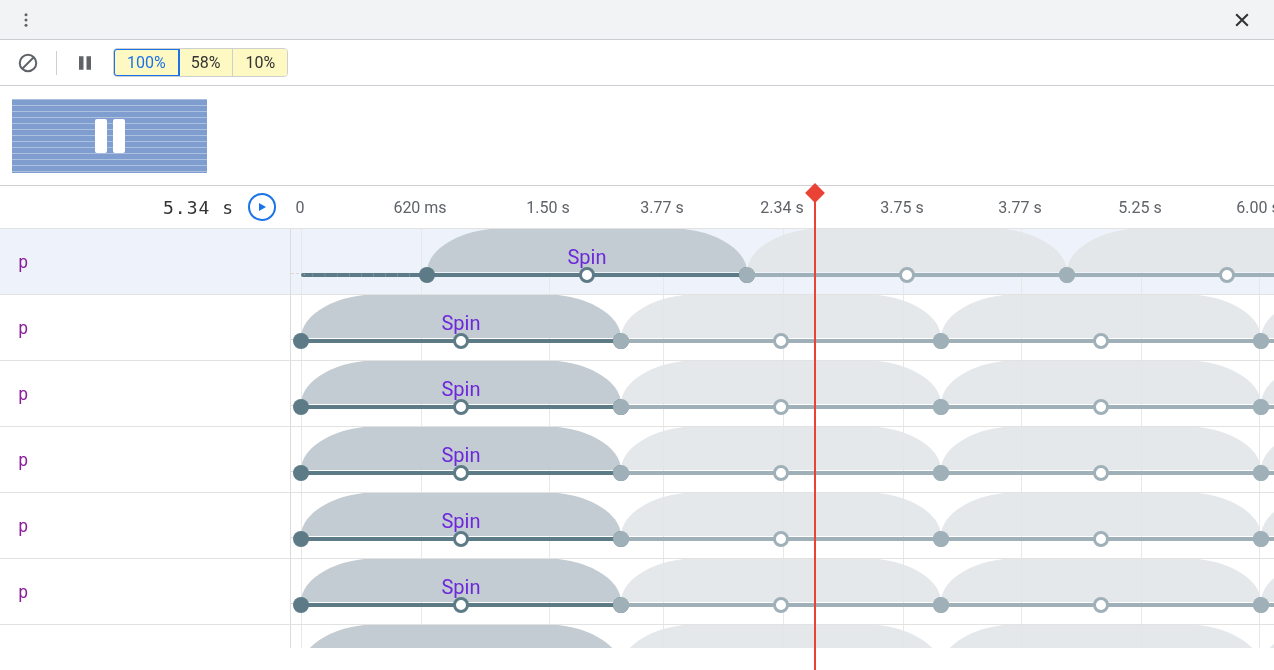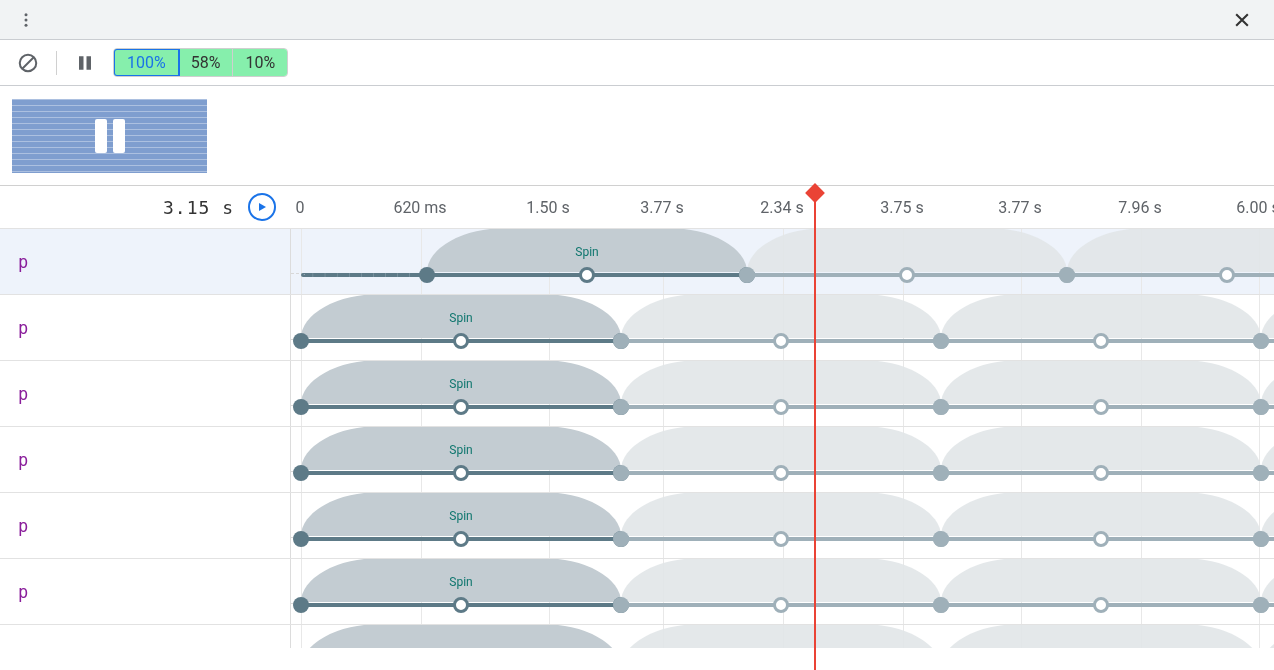--- a/index.html
+++ b/index.html
@@ -102,21 +102,21 @@
   .speed-group {
     display: flex;
     border: 1px solid #cfcfcf;
     border-radius: 4px;
     overflow: hidden;
   }
   .speed-btn {
     padding: 4px 12px;
     font-size: 16px;
     color: #333;
-    background: #86efac;
+    background: #fef9c3;
     border-right: 1px solid #cfcfcf;
     cursor: pointer;
   }
   .speed-btn:last-child { border-right: none; }
   .speed-btn.active {
     color: #1a73e8;
     border: 2px solid #1a73e8;
     margin: -1px;
     padding: 3px 12px;
     border-radius: 4px 0 0 4px;
@@ -294,22 +294,22 @@
   }
   .dot.filled-dark { background: #5d7a87; }
   .dot.filled-light { background: #9fb0b9; }
   .dot.hollow-dark { background: #fff; border: 3px solid #5d7a87; }
   .dot.hollow-light { background: #fff; border: 3px solid #9fb0b9; }
 
   
   .spin-label {
     position: absolute;
     top: 16px;
-    font-size: 12px;
-    color: #0f766e;
+    font-size: 20px;
+    color: #6d28d9;
     transform: translateX(-50%);
     z-index: 5;
   }
 
   
   .playhead {
     position: absolute;
     top: 0;
     width: 2px;
     background: #ea4335;
@@ -377,36 +377,36 @@
   <div class="group-thumb">
     <div class="mini-pause">
         <span></span>
         <span></span>
       </div>
   </div>
 </div>
 
 <div class="ruler-row">
   <div class="ruler-left">
-    <span class="current-time">3.15 s</span>
+    <span class="current-time">5.34 s</span>
     <div class="play-circle">
       <svg width="12" height="12" viewBox="0 0 24 24">
           <path d="M6 4 L20 12 L6 20 Z"></path>
         </svg>
     </div>
   </div>
   <div class="ruler-right" id="ruler-right">
       <div class="tick" style="left: 10px;">0</div>
       <div class="tick" style="left: 130px;">620 ms</div>
       <div class="tick" style="left: 258px;">1.50 s</div>
       <div class="tick" style="left: 372px;">3.77 s</div>
       <div class="tick" style="left: 492px;">2.34 s</div>
       <div class="tick" style="left: 612px;">3.75 s</div>
       <div class="tick" style="left: 730px;">3.77 s</div>
-      <div class="tick" style="left: 850px;">7.96 s</div>
+      <div class="tick" style="left: 850px;">5.25 s</div>
       <div class="tick" style="left: 968px;">6.00 s</div>
     </div>
 </div>
 
 <div class="timeline" id="timeline">
     <div class="track-row highlight">
       <div class="track-label">p</div>
       <div class="track-body">
         <div class="gridline" style="left: 10px;"></div>
         <div class="gridline" style="left: 130px;"></div>

